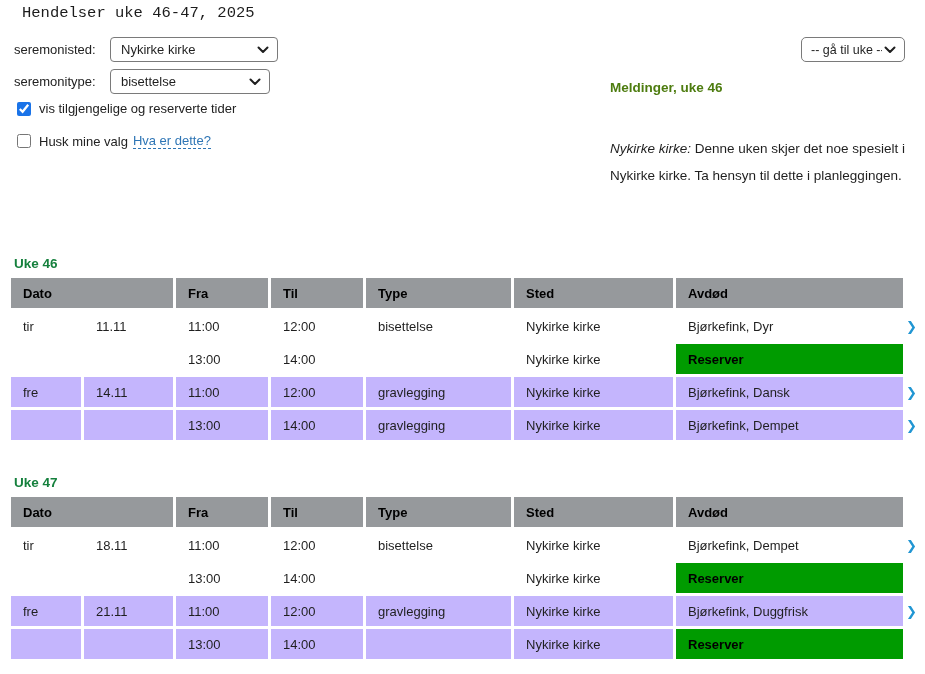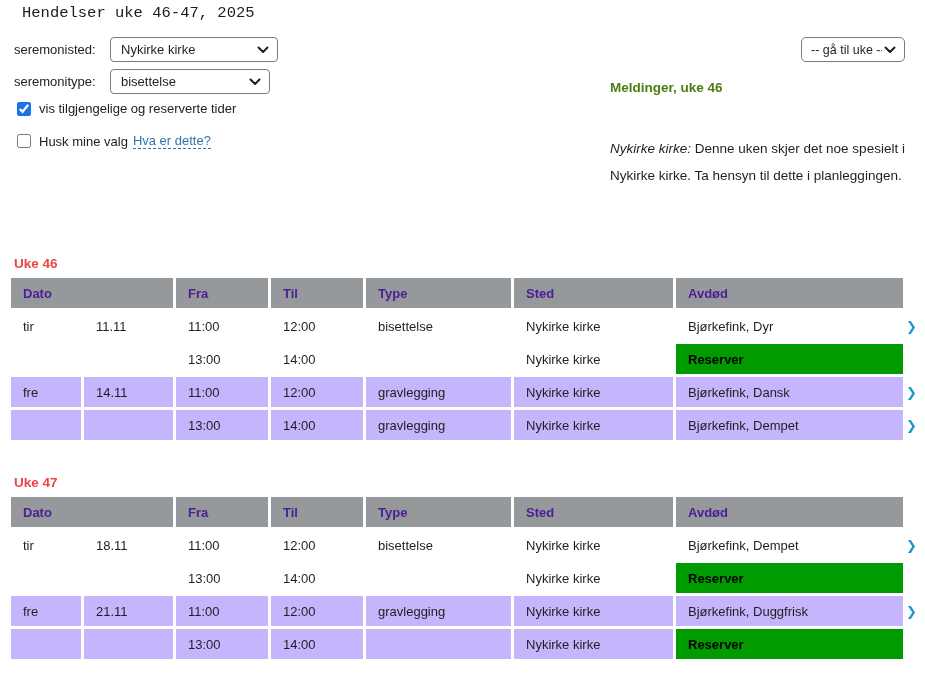--- a/index.html
+++ b/index.html
@@ -20,24 +20,24 @@
   .goto-wrap select{font-size:12.5px;padding:0 22px 0 9px;border-radius:5px;}
   .check-row{left:17px;display:flex;align-items:center;cursor:default;}
   .check-row input{width:14px;height:14px;margin:0 8px 0 0;accent-color:#1a73e8;}
   .check-row .lbl{font-size:13px;color:#222;}
   .help-link{color:#2e75b5;text-decoration:none;border-bottom:1px dashed #2e75b5;margin-left:5px;cursor:pointer;}
   .messages{left:610px;top:80px;width:302px;}
   .messages h3{margin:0;font-size:13.5px;font-weight:700;color:#4d7c0f;}
   .messages p{margin:11px 0 0 0;line-height:27px;font-size:13.5px;}
   .messages p.second{margin-top:40px;}
   .messages i{font-style:italic;}
-  .week-heading{left:14px;font-size:13.5px;font-weight:700;color:#ef4444;}
+  .week-heading{left:14px;font-size:13.5px;font-weight:700;color:#15803d;}
   table.events{position:absolute;left:8px;border-collapse:separate;border-spacing:3px;table-layout:fixed;}
   table.events th{
-    background:#96999c;color:#4c1d95;font-weight:600;font-size:13px;text-align:left;
+    background:#96999c;color:#000000;font-weight:600;font-size:13px;text-align:left;
     height:30px;padding:0 0 0 12px;white-space:nowrap;overflow:hidden;
   }
   table.events th.chev-h{background:transparent;padding:0;}
   table.events td{
     height:30px;padding:0 0 0 12px;font-size:13px;vertical-align:middle;
     white-space:nowrap;overflow:hidden;background:#fff;
   }
   tr.gray td{background:#c4b5fd;}
   table.events td.c-chev{background:transparent !important;padding:0;text-align:left;}
   td.reserve{background:#009b00 !important;color:#000000;font-weight:600;cursor:pointer;}

